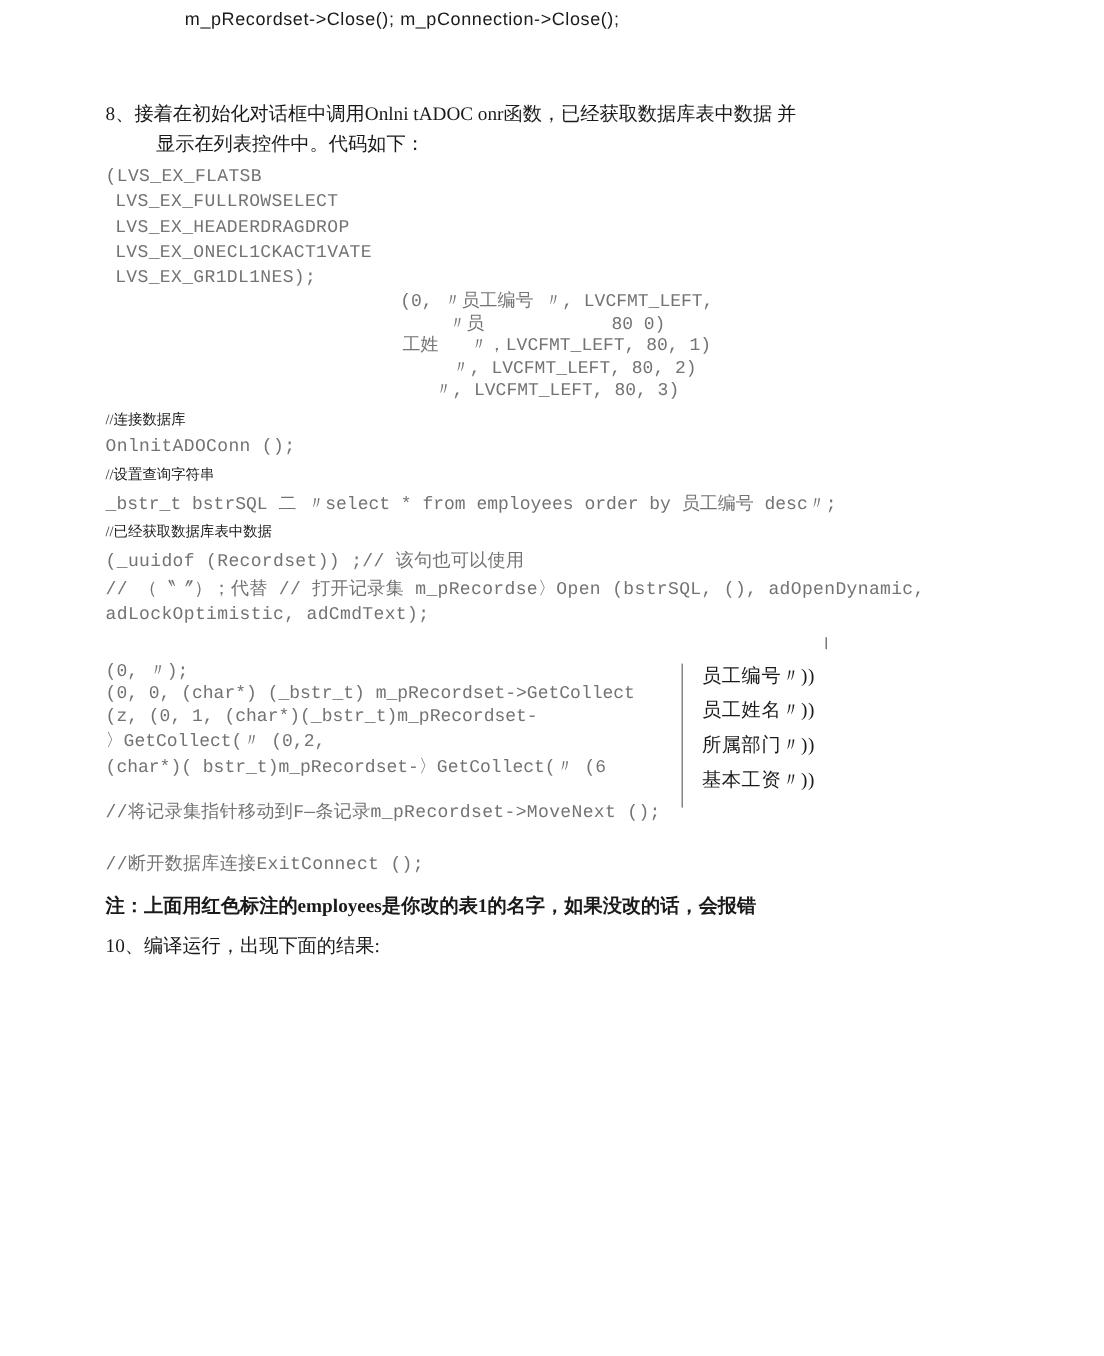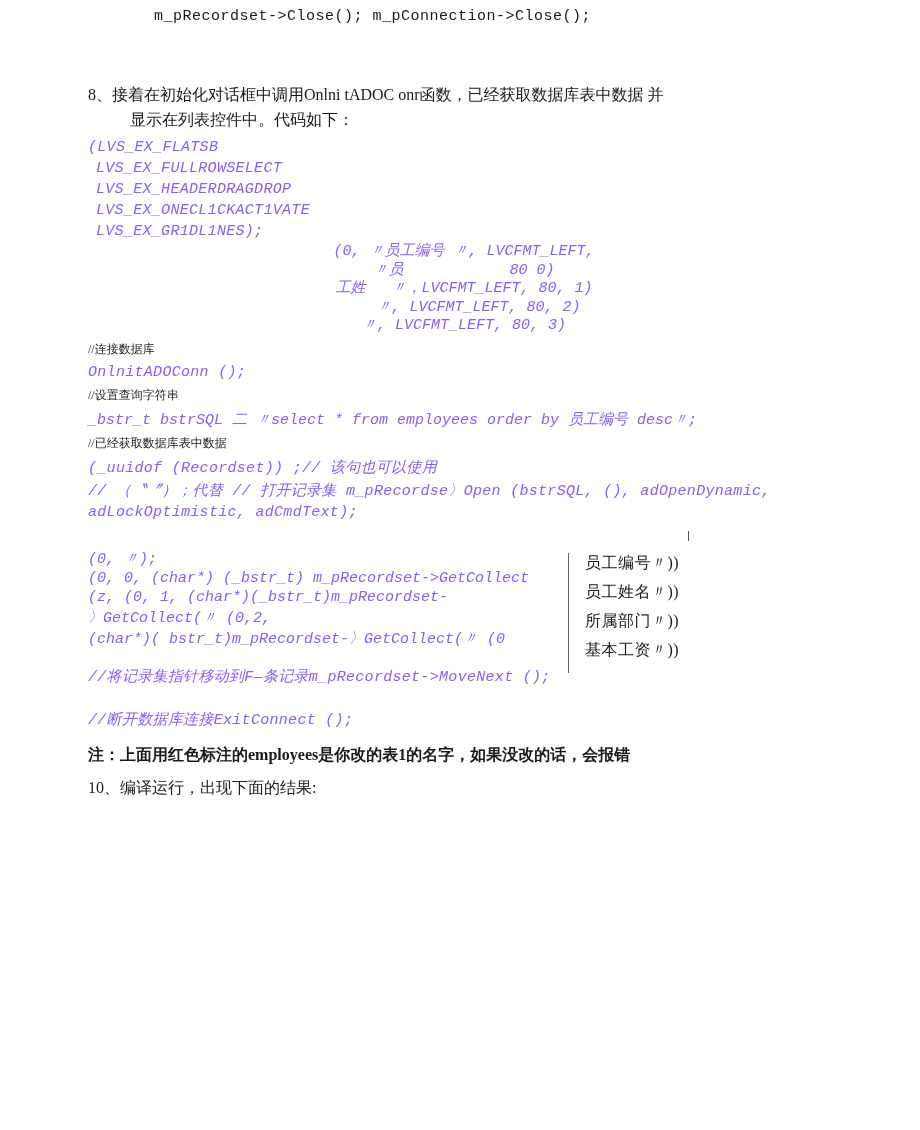--- a/index.html
+++ b/index.html
@@ -11,28 +11,27 @@
       color: #1a1a1a;
       width: 920px;
     }
     .page {
       padding: 8px 88px 20px 88px;
       box-sizing: border-box;
     }
     .mono {
       font-family: "Consolas", "Courier New", monospace;
       font-size: 15px;
-      color: #8b5cf6;
-      font-style: italic;
+      color: #737373;
     }
     .top-line {
       text-align: left;
       padding-left: 66px;
       margin-bottom: 60px;
-      font-family: Liberation Mono, monospace;
+      font-family: Liberation Sans, sans-serif;
       font-size: 15px;
       letter-spacing: 0.5px;
     }
     .para8 {
       margin-bottom: 4px;
     }
     .para8-1 { margin-bottom: 8px; margin-left: 42px; }
     .code-line {
       margin: 4px 0;
       letter-spacing: 0.3px;
@@ -142,21 +141,21 @@
   <div class="mono code-line">adLockOptimistic,  adCmdText);</div>
 
   <div class="spacer"></div>
 
   <div class="two-col">
     <div class="left-col mono">
       <div class="lc-line">(0, 〃);</div>
       <div class="lc-line">(0,  0,  (char*) (_bstr_t) m_pRecordset-&gt;GetCollect</div>
       <div class="lc-line">(z,   (0,  1,  (char*)(_bstr_t)m_pRecordset-</div>
       <div class="lc-line">〉GetCollect(〃  (0,2,</div>
-      <div class="lc-line">(char*)( bstr_t)m_pRecordset-〉GetCollect(〃   (0</div>
+      <div class="lc-line">(char*)( bstr_t)m_pRecordset-〉GetCollect(〃   (6</div>
     </div>
     <div class="right-col-outer">
       <div class="ruler-top"></div>
       <div class="right-col">
         <div class="right-item">员工编号〃))</div>
         <div class="right-item">员工姓名〃))</div>
         <div class="right-item">所属部门〃))</div>
         <div class="right-item">基本工资〃))</div>
       </div>
     </div>

